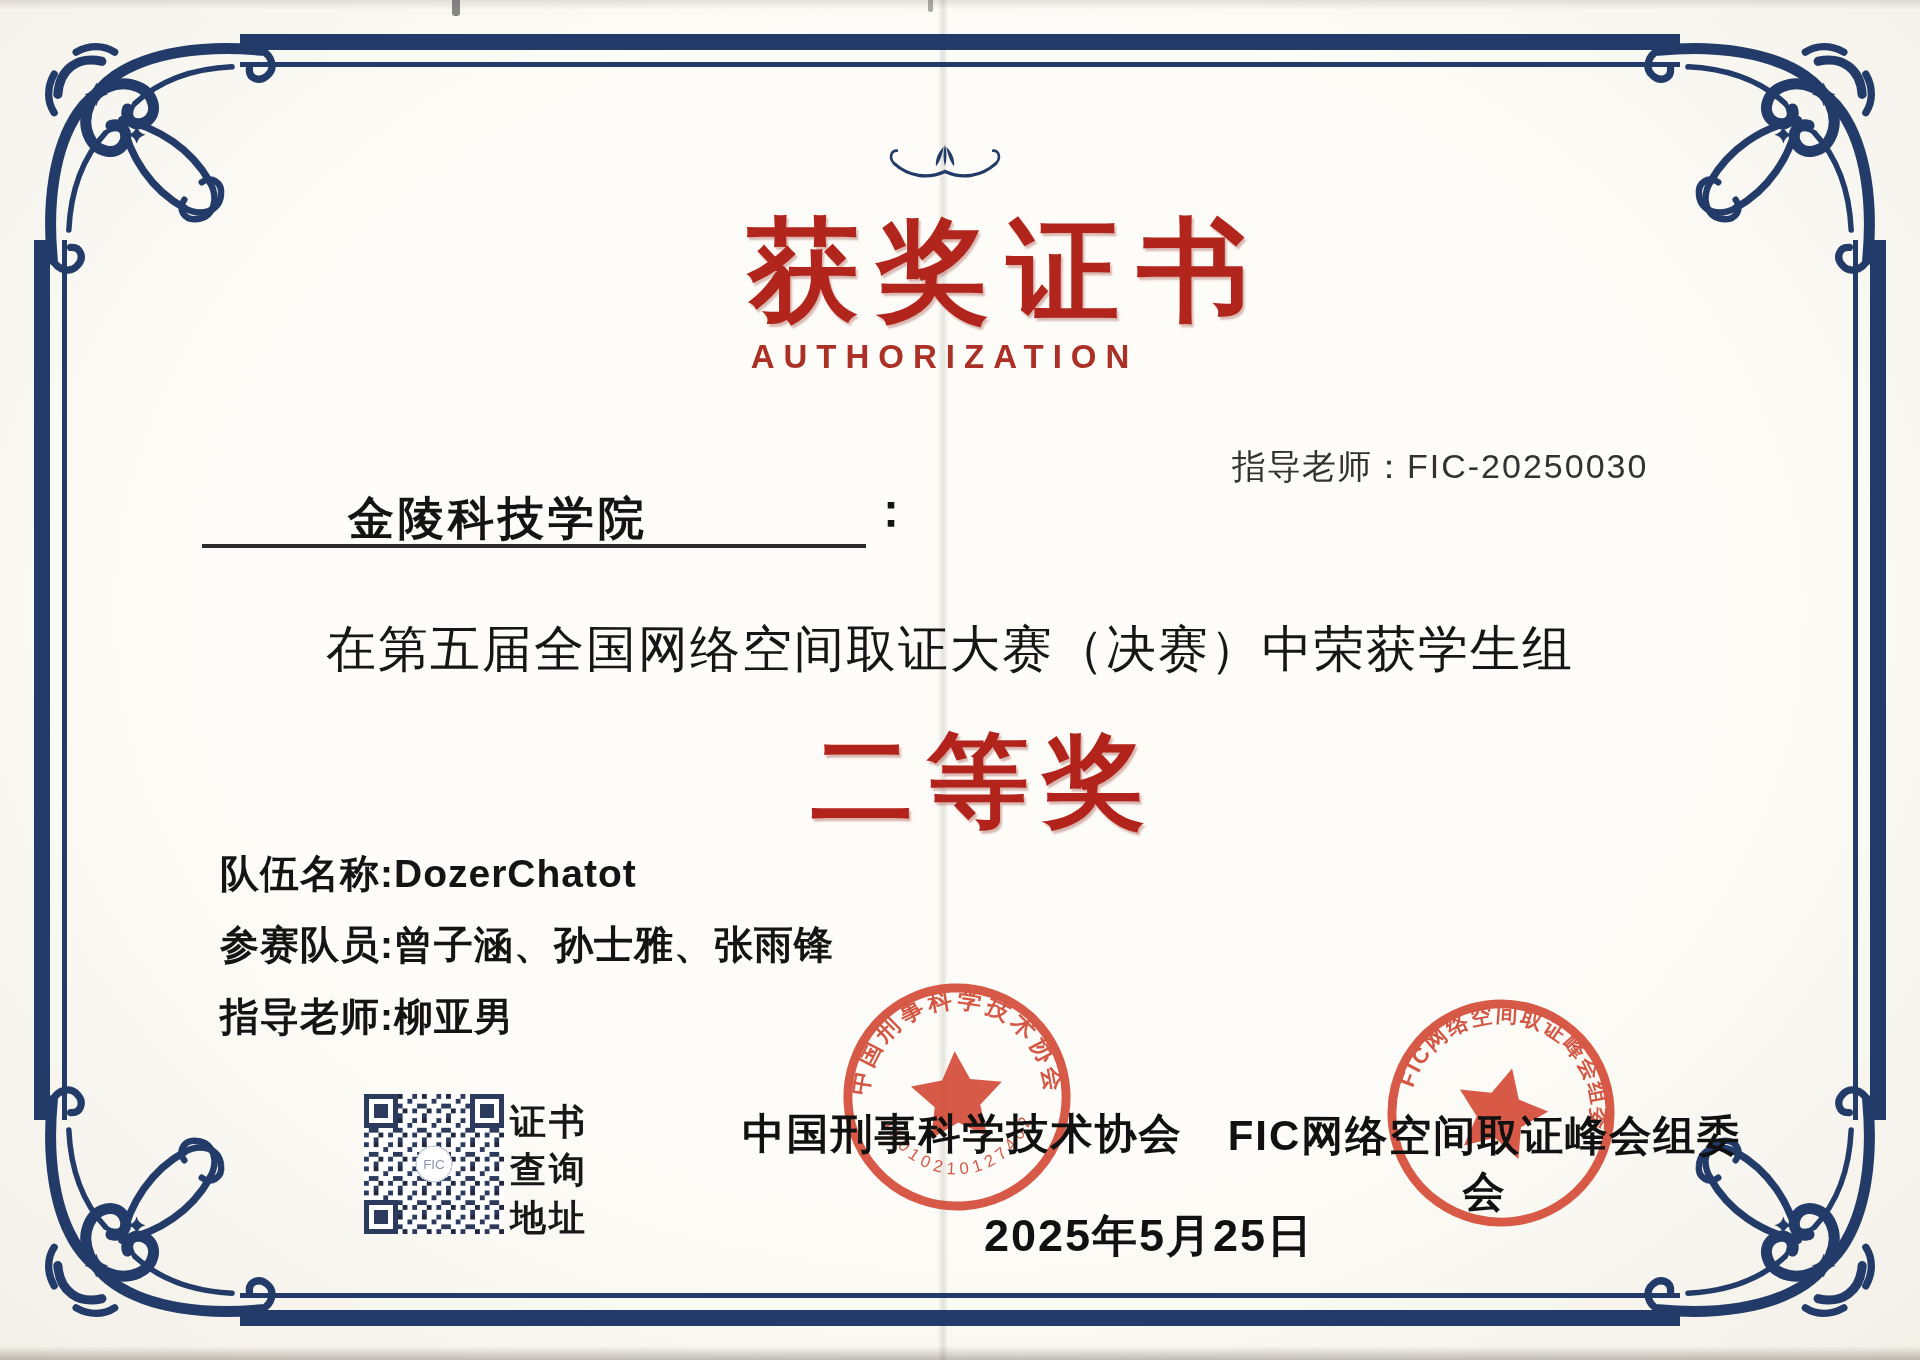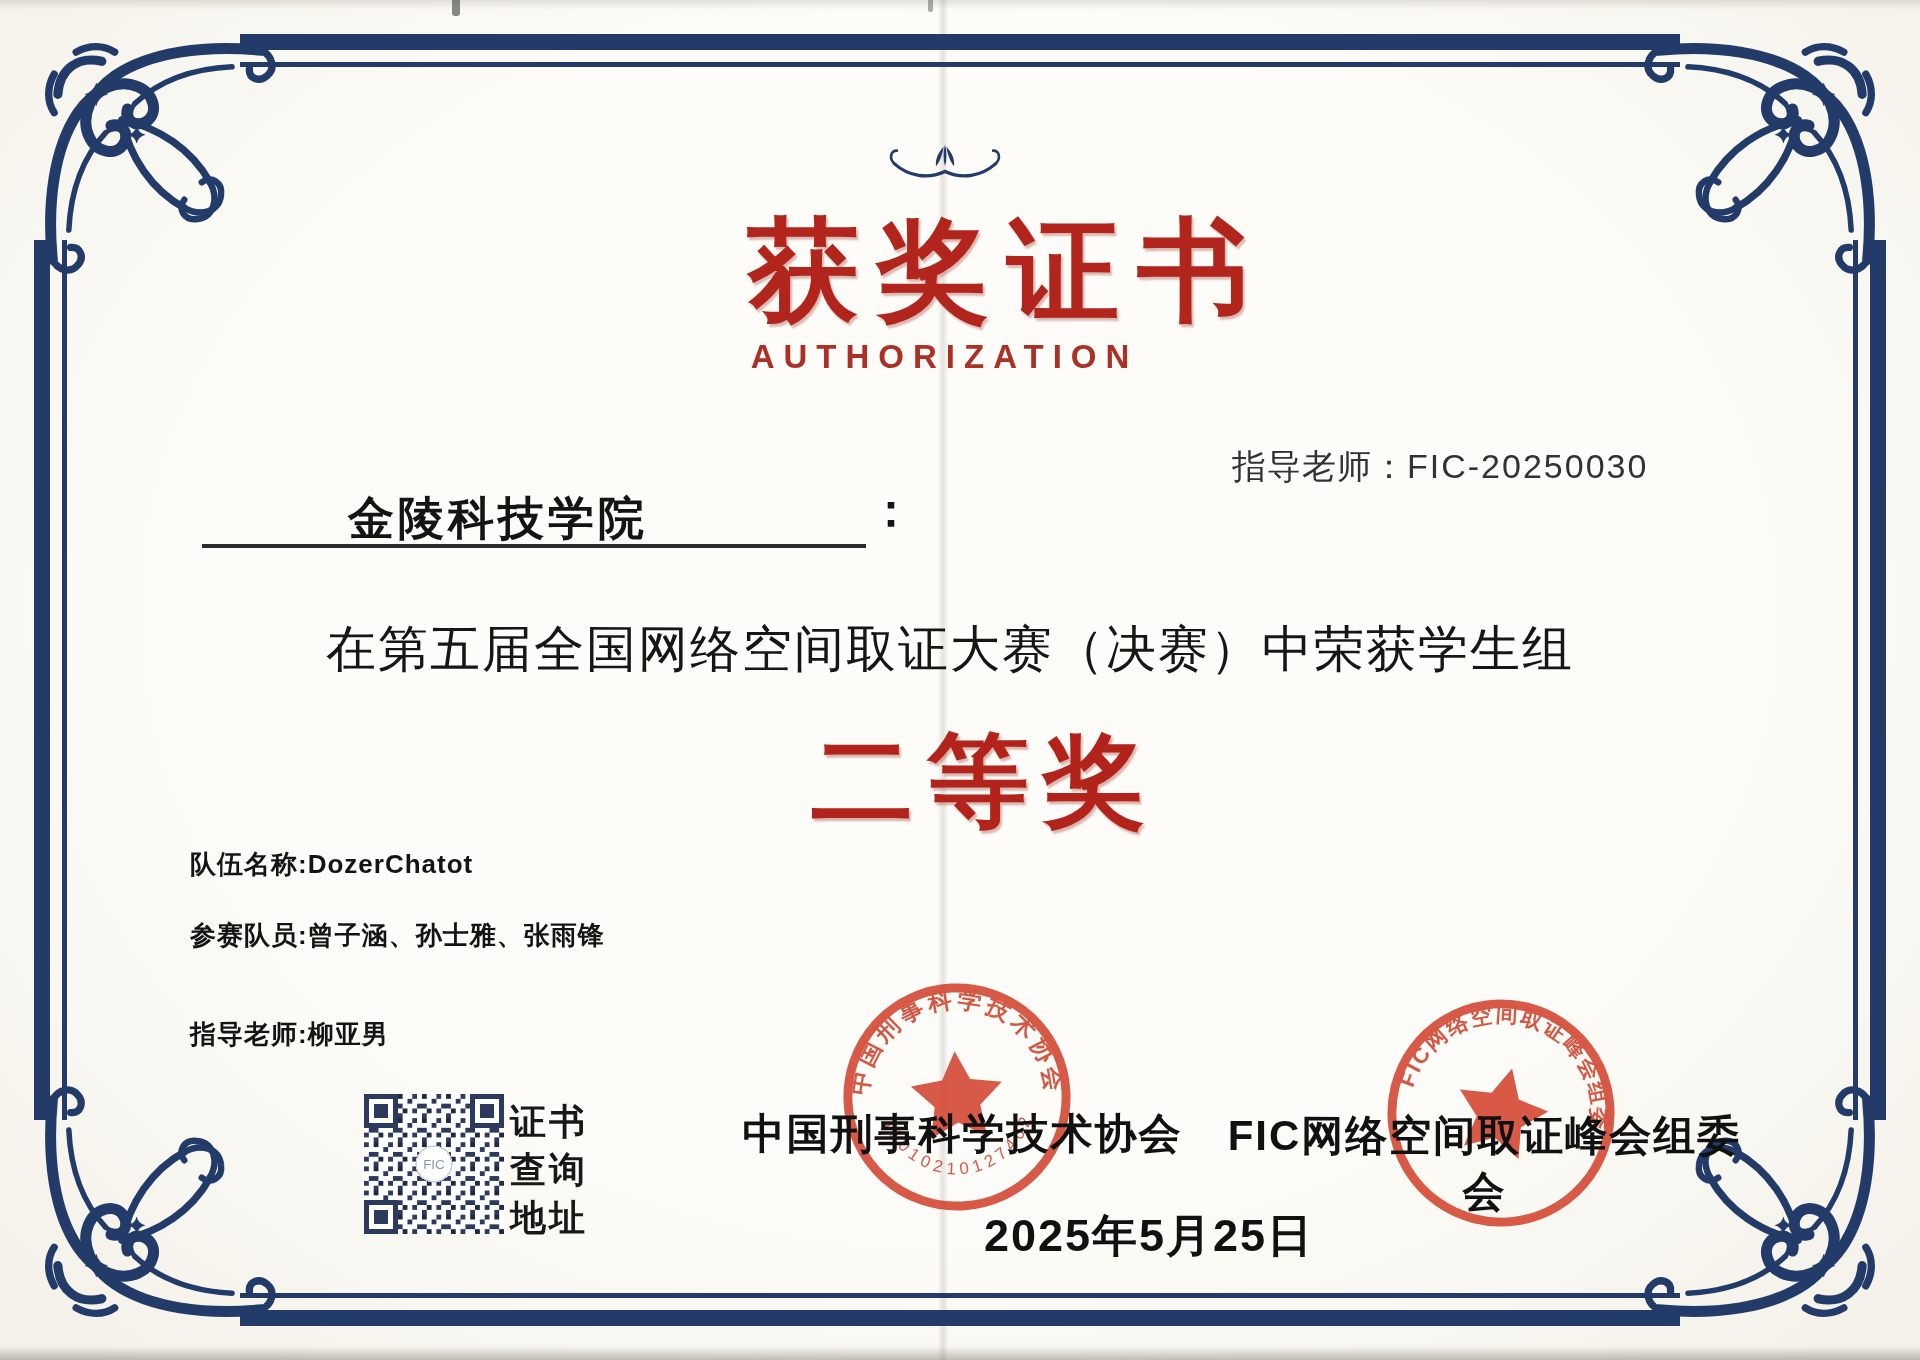--- a/index.html
+++ b/index.html
@@ -57,22 +57,22 @@
 
   .bodyline{left:0;width:1900px;top:616px;text-align:center;
     font-size:50px;font-weight:400;letter-spacing:2px;color:#161616;}
 
   .award{left:0;width:1900px;top:714px;text-align:center;
     font-size:102px;font-weight:900;letter-spacing:14px;text-indent:14px;
     color:#b2241b;font-family:"Liberation Serif", serif;
     text-shadow:2px 3px 2px rgba(140,30,20,.32);margin-left:28px;}
 
   
-  .field{left:190px;font-size:26px;font-weight:700;color:#141414;letter-spacing:1px;}
-  .f1{top:847px;} .f2{top:918px;} .f3{top:990px;margin-top:27px;}
+  .field{left:220px;font-size:39px;font-weight:700;color:#141414;letter-spacing:1px;}
+  .f1{top:847px;} .f2{top:918px;} .f3{top:990px;}
   .field .val{font-weight:600;}
 
   
   .qr{left:364px;top:1094px;width:140px;height:140px;}
   .qr-caption{left:510px;top:1098px;font-size:36px;font-weight:700;line-height:48px;letter-spacing:3px;color:#181818;font-family:Liberation Serif, serif;}
 
   
   .seal{width:238px;height:238px;opacity:.87;}
   .seal.left{left:838px;top:978px;transform:rotate(-3deg);}
   .seal.right{left:1382px;top:994px;transform:rotate(14deg);}

